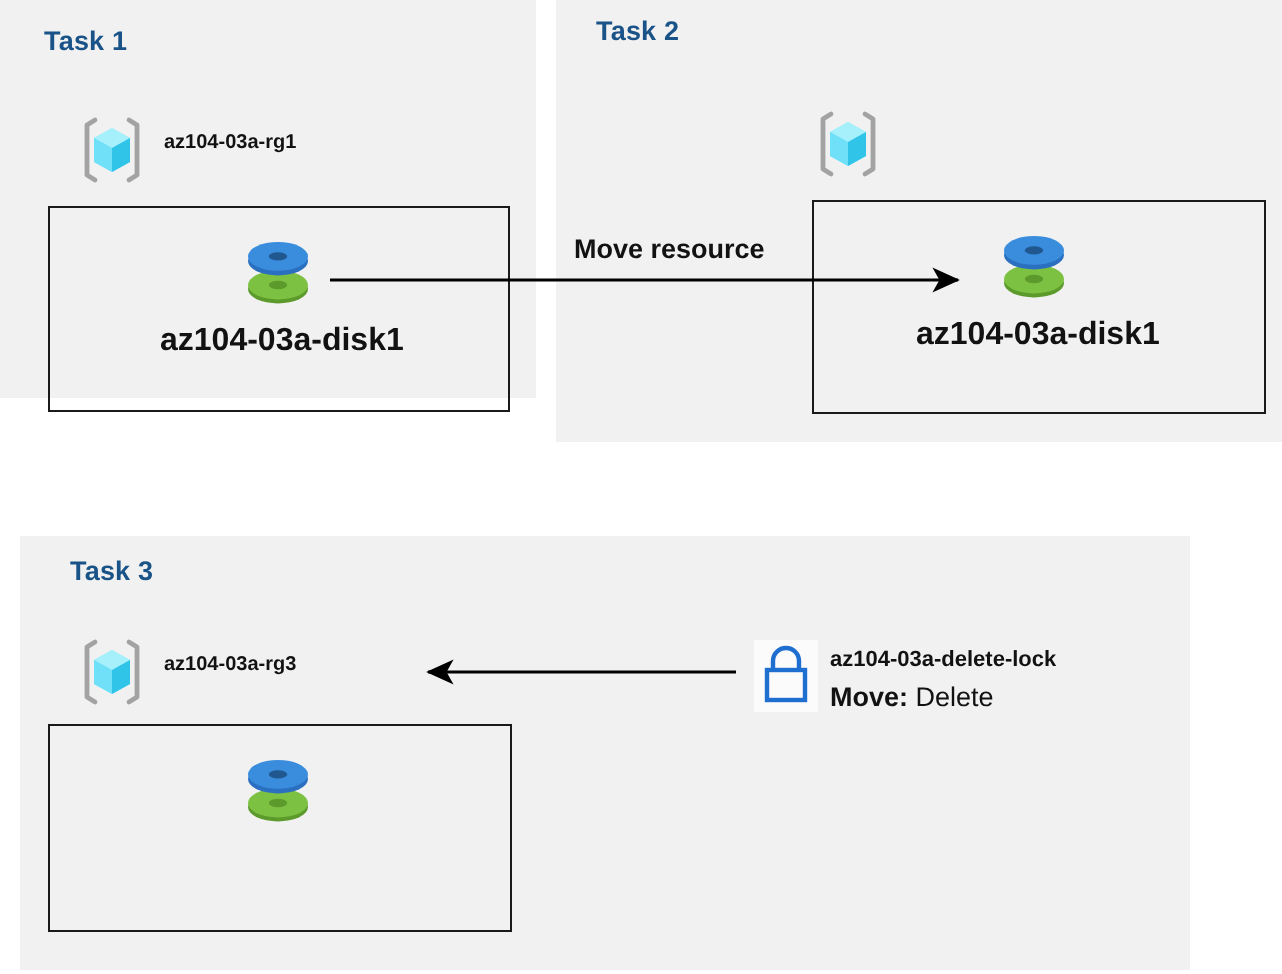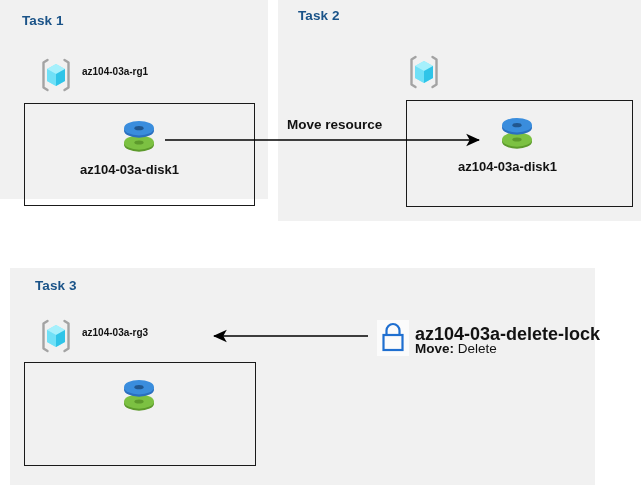--- a/index.html
+++ b/index.html
@@ -82,35 +82,35 @@
   
   .res-label {
     position: absolute;
     font-size: 10px;
     font-weight: bold;
     color: #121212;
     white-space: nowrap;
   }
   .disk-label {
     position: absolute;
-    font-size: 13px;
+    font-size: 16px;
     font-weight: bold;
     color: #121212;
     white-space: nowrap;
   }
   .edge-label {
     position: absolute;
     font-size: 13.5px;
     font-weight: bold;
     color: #121212;
     white-space: nowrap;
   }
   .lock-name {
     position: absolute;
-    font-size: 18px;
+    font-size: 11px;
     font-weight: bold;
     color: #121212;
     white-space: nowrap;
   }
   .lock-type {
     position: absolute;
     font-size: 13.5px;
     color: #121212;
     white-space: nowrap;
   }

